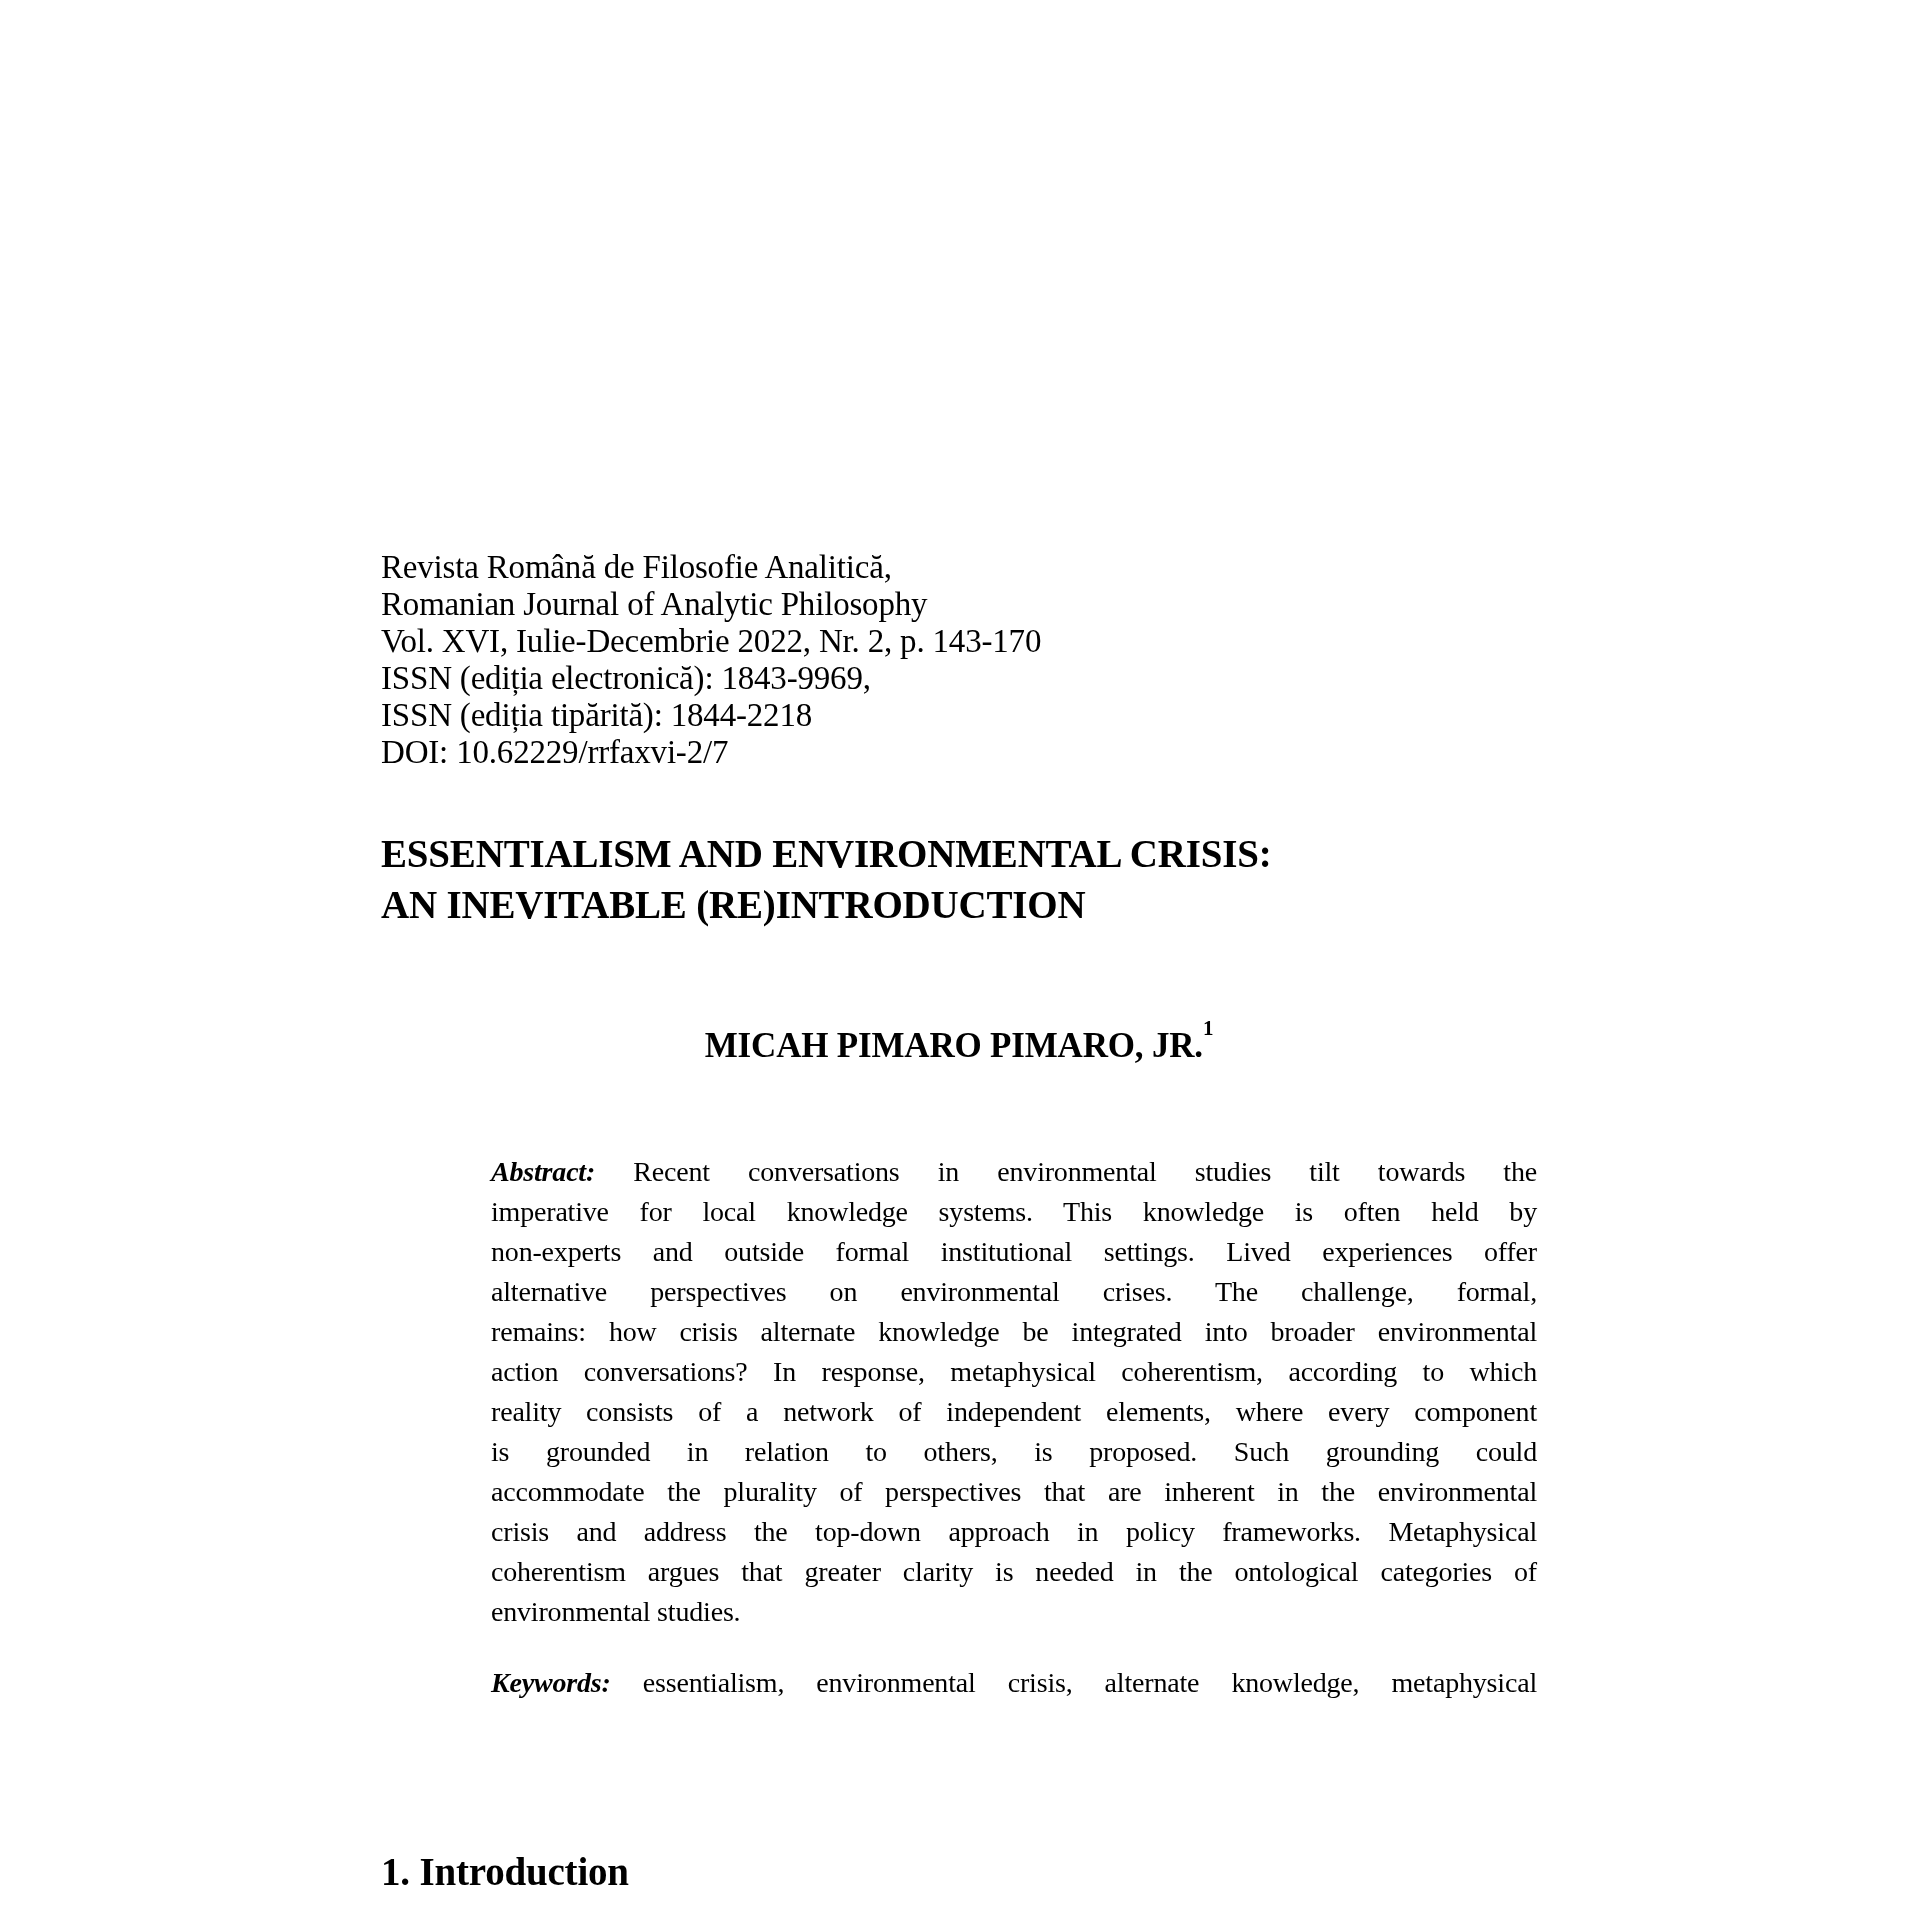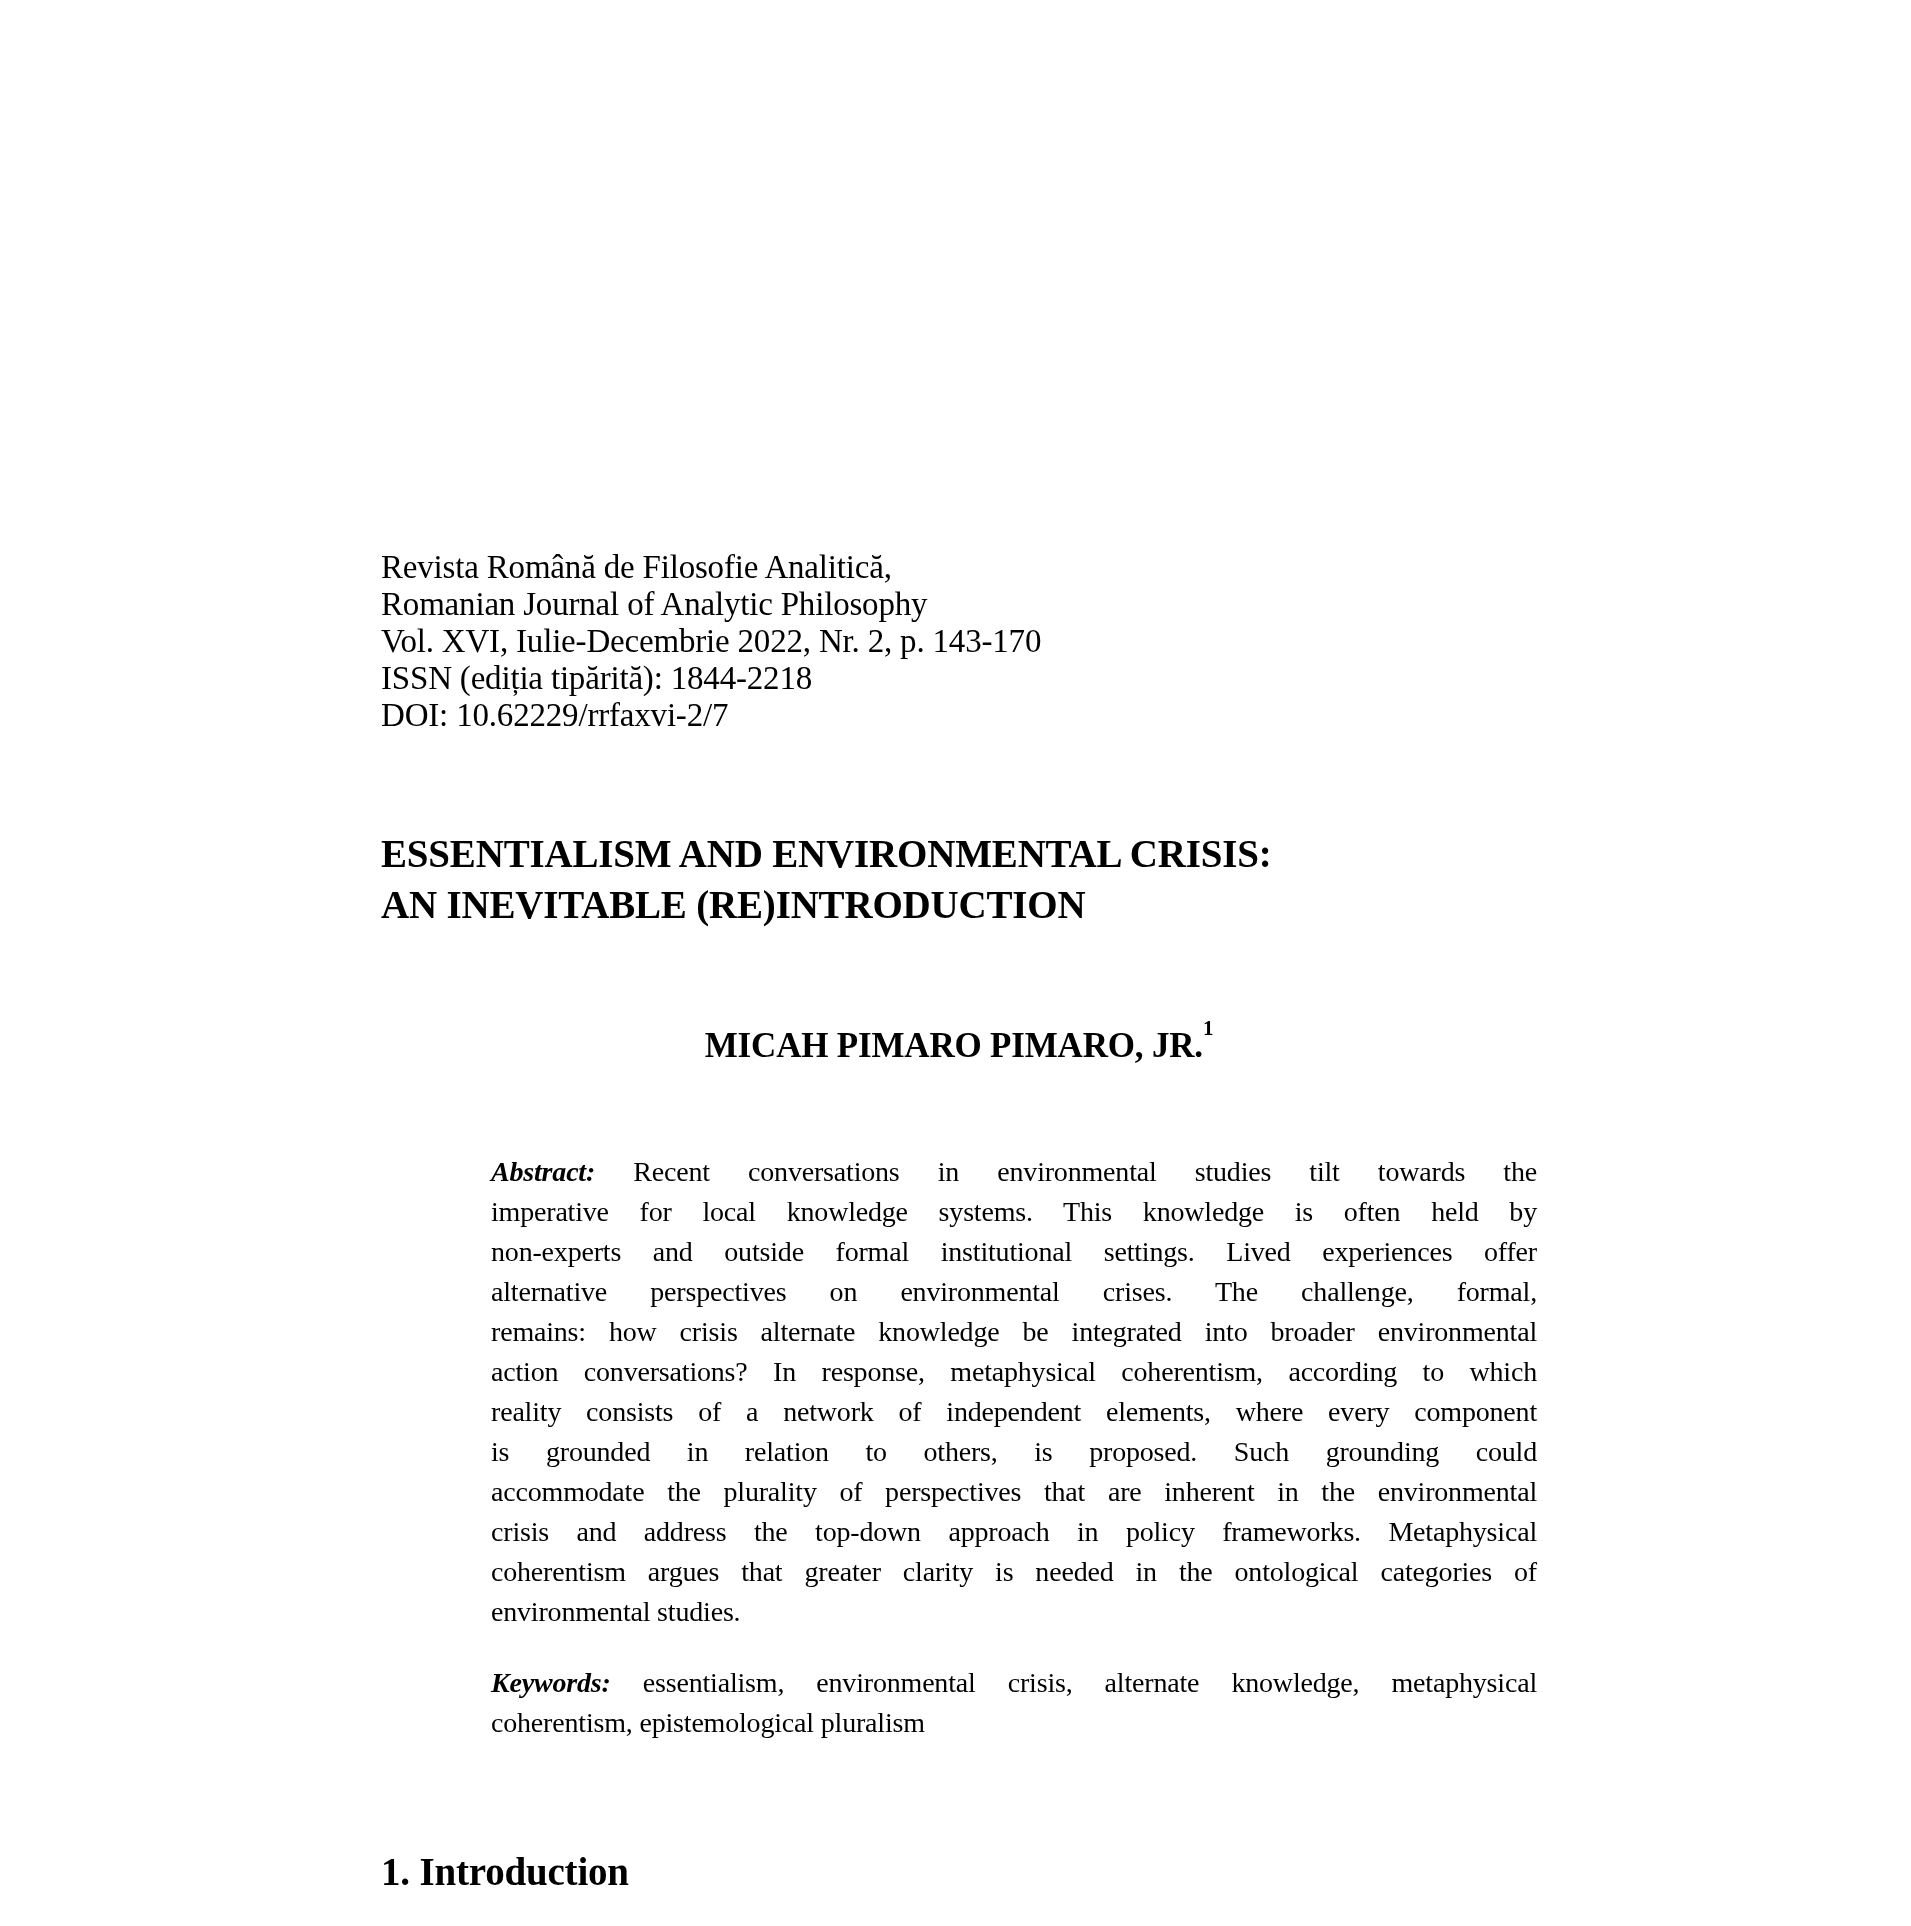--- a/index.html
+++ b/index.html
@@ -87,20 +87,21 @@
 </head>
 <body>
 
 <div class="page">
   <div class="content">
 
     <div id="journal-info" class="block">
         <div class="line">Revista Română de Filosofie Analitică,</div>
         <div class="line">Romanian Journal of Analytic Philosophy</div>
         <div class="line">Vol. XVI, Iulie-Decembrie 2022, Nr. 2, p. 143-170</div>
+        <div class="line">ISSN (ediția electronică): 1843-9969,</div>
         <div class="line">ISSN (ediția tipărită): 1844-2218</div>
         <div class="line">DOI: 10.62229/rrfaxvi-2/7</div>
       </div>
 
     <div id="article-title" class="block">
         <div class="line">ESSENTIALISM AND ENVIRONMENTAL CRISIS:</div>
         <div class="line">AN INEVITABLE (RE)INTRODUCTION</div>
       </div>
 
     <div id="author-line" class="block">
@@ -123,20 +124,19 @@
           <div class="line stretch">crisis and address the top-down approach in policy frameworks. Metaphysical</div>
           <div class="line stretch">coherentism argues that greater clarity is needed in the ontological categories of</div>
           <div class="line">environmental studies.</div>
         </div>
     </div>
 
     <div id="keywords-section" class="block">
       <div class="line stretch">
         <span class="label">Keywords:</span><span> essentialism, environmental crisis, alternate knowledge, metaphysical</span>
       </div>
-      <div class="line">coherentism, epistemological pluralism</div>
     </div>
 
     <div id="section-heading" class="block">1. Introduction</div>
 
   </div>
 </div>
 
 
 </body></html>

